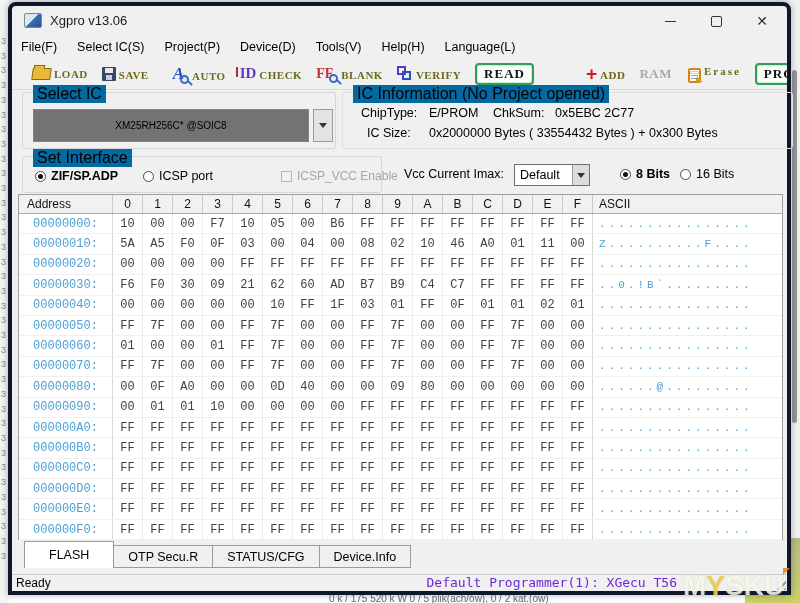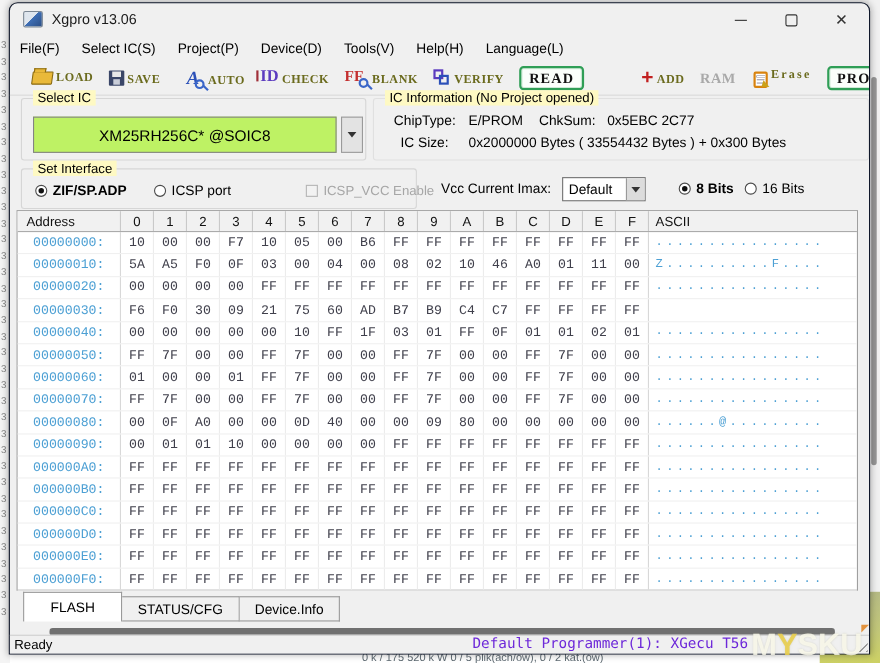--- a/index.html
+++ b/index.html
@@ -11,21 +11,21 @@
     color:#8a8a8a; font-size:9px; line-height:14.7px; white-space:pre; padding-left:1px; padding-top:34px; }
   .page-edge-right { position:absolute; right:0; top:0; width:10px; height:603px; background:#f1f1f1; }
   .page-scrollbar-thumb { position:absolute; right:3px; top:70px; width:5px; height:353px; background:#969696; border-radius:3px; }
   .page-green-patch { position:absolute; right:0; bottom:0; width:55px; height:65px;
     background:linear-gradient(180deg,#b6bb85 0%,#c2c778 55%,#cdd164 100%); }
   .page-bottom-strip { position:absolute; left:9px; bottom:0; width:736px; height:8px; background:#ffffff; overflow:visible; }
   .page-bottom-text { position:absolute; left:320px; top:-2px; font-size:10px; color:#5f6b73; white-space:nowrap; }
 
   
   .window { position:absolute; left:8px; top:2px; width:783px; height:593px; background:#f0f0f0;
-    border:1px solid #0f172a; border-radius:8px 8px 0 0; box-shadow:0 0 7px rgba(0,0,0,.3); }
+    border:4px solid #0f172a; border-radius:8px 8px 0 0; box-shadow:0 0 7px rgba(0,0,0,.3); }
 
   .titlebar { position:absolute; left:0; top:0; right:0; height:30px; }
   .app-icon { position:absolute; left:12px; top:7px; width:18px; height:15px; border:1px solid #7b8794;
     background:linear-gradient(135deg,#dfe6ee 0%,#dfe6ee 45%,#3f6fb5 45%,#2c4f86 100%); border-radius:2px; }
   .title-text { position:absolute; left:38px; top:7px; font-size:13px; color:#1b1b1b; }
   .win-controls { position:absolute; right:2px; top:0; height:30px; display:flex; }
   .win-btn { width:46px; height:30px; display:flex; align-items:center; justify-content:center; color:#333; }
   .glyph-min { width:11px; border-top:1.3px solid #333; }
   .glyph-max { width:11px; height:11px; border:1.3px solid #333; border-radius:2px; }
   .glyph-close { font-size:14px; line-height:1; }
@@ -57,25 +57,25 @@
     box-shadow:inset 0 0 0 1px #cfe9d6; letter-spacing:1px; }
   .ic-plus { font-size:19px; font-weight:bold; color:#c22020; line-height:.8; }
   .ic-ram { font-family:"Liberation Serif", serif; font-weight:bold; font-size:13px; color:#a9a9a9; letter-spacing:.5px; }
   .ic-erase { width:13px; height:15px; background:#fff; border:2px solid #d8830f; border-radius:2px; position:relative; }
   .ic-erase::before { content:""; position:absolute; left:1px; top:2px; right:1px; height:1px; box-shadow:0 0 0 .5px #9a9aa8, 0 3px 0 0 #9a9aa8, 0 6px 0 0 #9a9aa8; }
   .ic-erase::after { content:""; position:absolute; right:-4px; bottom:-2px; width:0; height:0;
     border-left:7px solid #caa21a; border-top:4px solid transparent; border-bottom:2px solid transparent; transform:rotate(18deg); }
 
   
   .groupbox { position:absolute; border:1px solid #d6d6d6; border-radius:3px; }
-  .gb-label { position:absolute; top:-8px; left:10px; background:#fef9c3; padding:0 4px; font-size:12px; color:#000; }
+  .gb-label { position:absolute; top:-8px; left:10px; background:#0369a1; padding:0 4px; font-size:16px; color:#000; }
 
   .gb-select-ic { left:10px; top:86px; width:314px; height:57px; }
-  .ic-combo { position:absolute; left:10px; top:16px; width:276px; height:33px; background:#bef264;
-    border:1px solid #848484; display:flex; align-items:center; justify-content:center; font-size:14px; color:#000; }
+  .ic-combo { position:absolute; left:10px; top:16px; width:276px; height:33px; background:#737373;
+    border:1px solid #848484; display:flex; align-items:center; justify-content:center; font-size:10px; color:#000; }
   .ic-combo-btn { position:absolute; left:290px; top:16px; width:20px; height:33px; background:#e3e3e3;
     border:1px solid #9a9a9a; display:flex; align-items:center; justify-content:center; }
   .arrow-down { width:0; height:0; border-left:4px solid transparent; border-right:4px solid transparent; border-top:5px solid #333; }
 
   .gb-ic-info { left:330px; top:86px; width:451px; height:57px; border-color:#e0e0e0; }
   .info-row { position:absolute; font-size:12.5px; color:#000; white-space:nowrap; }
   .lbl-chiptype { left:18px; top:13px; } .val-chiptype { left:86px; top:13px; }
   .lbl-chksum { left:150px; top:13px; } .val-chksum { left:212px; top:13px; }
   .lbl-icsize { left:24px; top:33px; } .val-icsize { left:86px; top:33px; }
 
@@ -392,31 +392,32 @@
           <div class="cell byte">FF</div>
           <div class="cell ascii">................</div>
         </div>
         <div class="hexrow">
           <div class="cell addr">00000030:</div>
           <div class="cell byte">F6</div>
           <div class="cell byte">F0</div>
           <div class="cell byte">30</div>
           <div class="cell byte">09</div>
           <div class="cell byte">21</div>
-          <div class="cell byte">75</div>
+          <div class="cell byte">62</div>
           <div class="cell byte">60</div>
           <div class="cell byte">AD</div>
           <div class="cell byte">B7</div>
           <div class="cell byte">B9</div>
           <div class="cell byte">C4</div>
           <div class="cell byte">C7</div>
           <div class="cell byte">FF</div>
           <div class="cell byte">FF</div>
           <div class="cell byte">FF</div>
           <div class="cell byte">FF</div>
+          <div class="cell ascii">..0.!B`.........</div>
         </div>
         <div class="hexrow">
           <div class="cell addr">00000040:</div>
           <div class="cell byte">00</div>
           <div class="cell byte">00</div>
           <div class="cell byte">00</div>
           <div class="cell byte">00</div>
           <div class="cell byte">00</div>
           <div class="cell byte">10</div>
           <div class="cell byte">FF</div>
@@ -649,20 +650,21 @@
           <div class="cell byte">FF</div>
           <div class="cell byte">FF</div>
           <div class="cell byte">FF</div>
           <div class="cell ascii">................</div>
         </div>
       </div>
   </div>
 
   <div class="tabsbar">
     <div class="tab active first">FLASH</div>
+    <div class="tab">OTP Secu.R</div>
     <div class="tab">STATUS/CFG</div>
     <div class="tab">Device.Info</div>
   </div>
 
   <div class="progressbar"></div>
 
   <div class="statusbar">
     <div class="status-left">Ready</div>
     <div class="status-right">Default Programmer(1): XGecu T56</div>
     <div class="resize-grip"></div>

